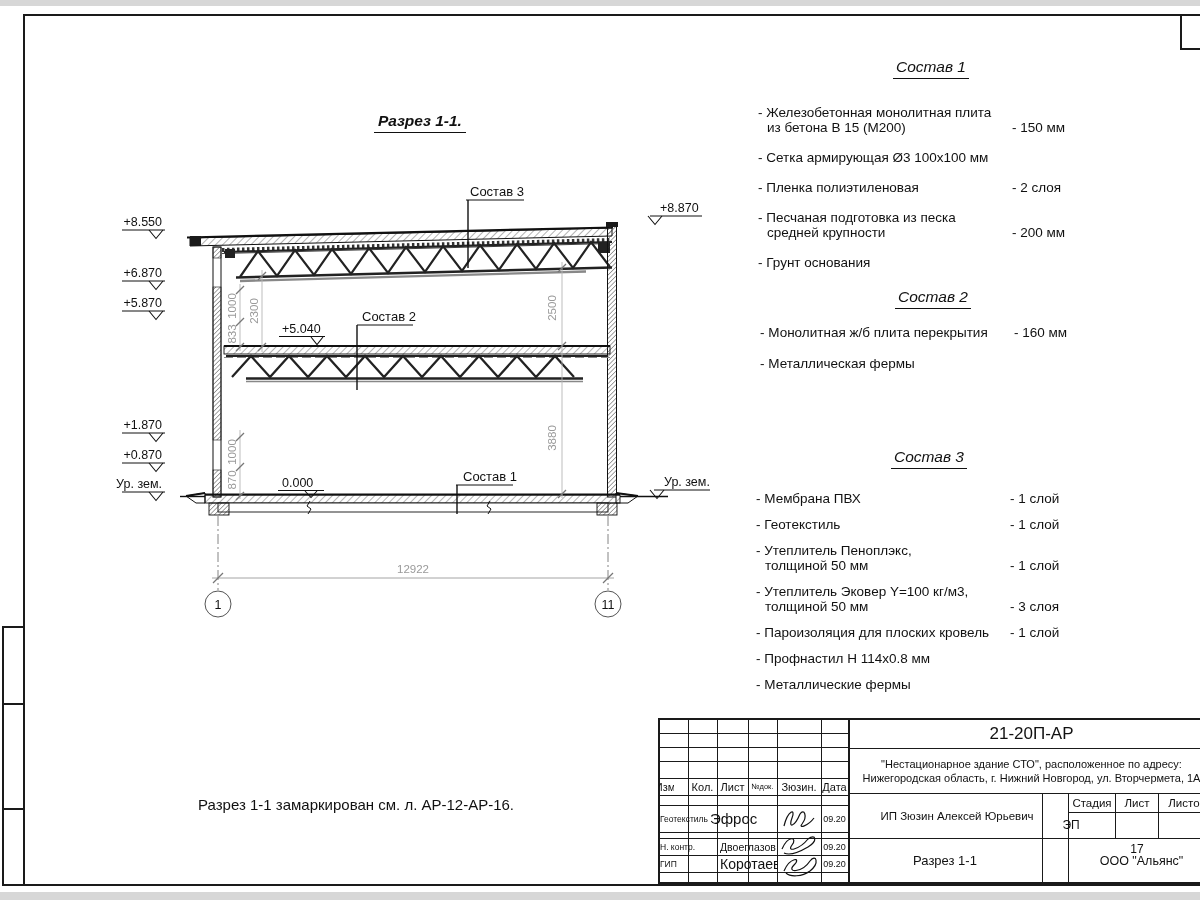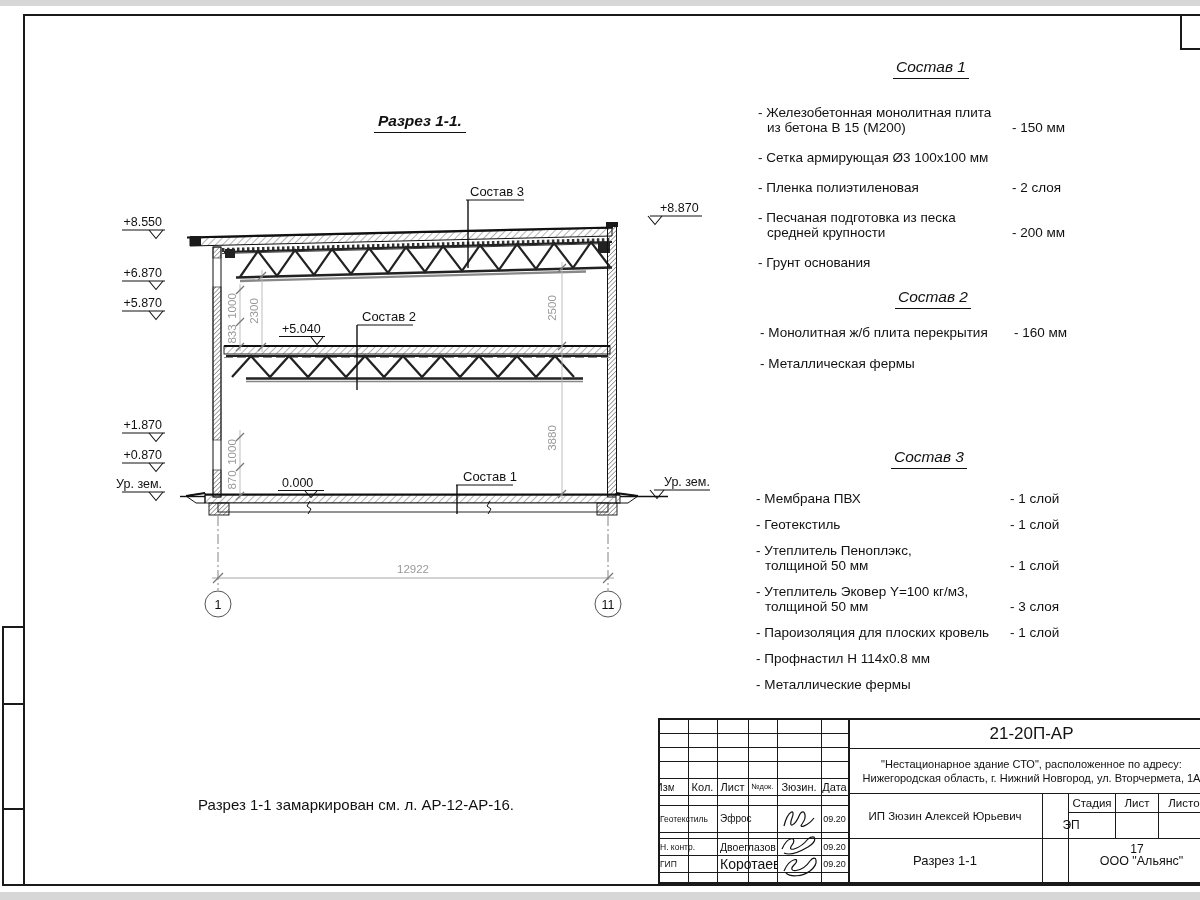--- a/index.html
+++ b/index.html
@@ -371,38 +371,38 @@
   <div class="lv" style="left:384px;top:75px;height:91px;"></div>
   <div class="lv" style="left:410px;top:75px;height:91px;"></div>
   <div class="lv" style="left:457px;top:75px;height:45px;"></div>
   <div class="lv" style="left:500px;top:75px;height:45px;"></div>
 
   <div class="cell" style="left:190px;top:2px;width:367px;height:27px;font-size:17px;">21-20П-АР</div>
   <div class="cell" style="left:192px;top:31px;width:363px;height:43px;font-size:11px;line-height:14px;flex-direction:column;">
     <div>"Нестационарное здание СТО", расположенное по адресу:</div>
     <div>Нижегородская область, г. Нижний Новгород, ул. Вторчермета, 1А</div>
   </div>
-  <div class="cell" style="left:190px;top:76px;width:194px;height:43px;font-size:11.5px;">ИП Зюзин Алексей Юрьевич</div>
+  <div class="cell" style="left:190px;top:76px;width:194px;height:43px;font-size:11.5px;padding-left:12px;">ИП Зюзин Алексей Юрьевич</div>
   <div class="cell" style="left:411px;top:76px;width:46px;height:18px;font-size:11.5px;">Стадия</div>
   <div class="cell" style="left:458px;top:76px;width:42px;height:18px;font-size:11.5px;">Лист</div>
   <div class="cell" style="left:501px;top:76px;width:56px;height:18px;font-size:11.5px;">Листов</div>
   <div class="cell" style="left:390px;top:95px;width:46px;height:24px;font-size:12px;">ЭП</div>
   <div class="cell" style="left:458px;top:95px;width:42px;height:24px;font-size:12px;margin-top:24px;">17</div>
   <div class="cell" style="left:190px;top:121px;width:194px;height:43px;font-size:13px;">Разрез 1-1</div>
   <div class="cell" style="left:410px;top:121px;width:147px;height:43px;font-size:12.5px;">ООО "Альянс"</div>
 
   <div class="cell" style="left:1px;top:61px;width:15px;height:15px;font-size:11px;">Изм.</div>
   <div class="cell" style="left:31px;top:61px;width:27px;height:15px;font-size:11px;">Кол.</div>
   <div class="cell" style="left:60px;top:61px;width:29px;height:15px;font-size:11px;">Лист</div>
   <div class="cell" style="left:91px;top:61px;width:27px;height:15px;font-size:7.5px;">№док.</div>
   <div class="cell" style="left:120px;top:61px;width:42px;height:15px;font-size:11px;">Зюзин.</div>
   <div class="cell" style="left:164px;top:61px;width:25px;height:15px;font-size:11px;">Дата</div>
 
   <div class="cell left" style="left:2px;top:88px;width:56px;height:25px;font-size:8.5px;">Геотекстиль</div>
-  <div class="cell left" style="left:62px;top:88px;width:56px;height:25px;font-size:10px;">Эфрос</div>
+  <div class="cell left" style="left:52px;top:88px;width:56px;height:25px;font-size:15px;">Эфрос</div>
   <div class="cell" style="left:164px;top:88px;width:25px;height:25px;font-size:9px;">09.20</div>
   <div class="cell left" style="left:2px;top:121px;width:56px;height:15px;font-size:8.5px;">Н. контр.</div>
   <div class="cell left" style="left:62px;top:121px;width:58px;height:15px;font-size:10.5px;">Двоеглазов</div>
   <div class="cell" style="left:164px;top:121px;width:25px;height:15px;font-size:9px;">09.20</div>
   <div class="cell left" style="left:2px;top:138px;width:56px;height:15px;font-size:8.5px;">ГИП</div>
   <div class="cell left" style="left:62px;top:138px;width:58px;height:15px;font-size:14px;">Коротаев</div>
   <div class="cell" style="left:164px;top:138px;width:25px;height:15px;font-size:9px;">09.20</div>
 
   <svg style="position:absolute;left:120px;top:88px;" width="42" height="26">
     <path d="M6,20 C10,4 18,2 14,12 C10,22 16,22 22,8 C26,2 30,10 24,18 C20,23 30,20 36,12" fill="none" stroke="#111" stroke-width="1.2"></path>

